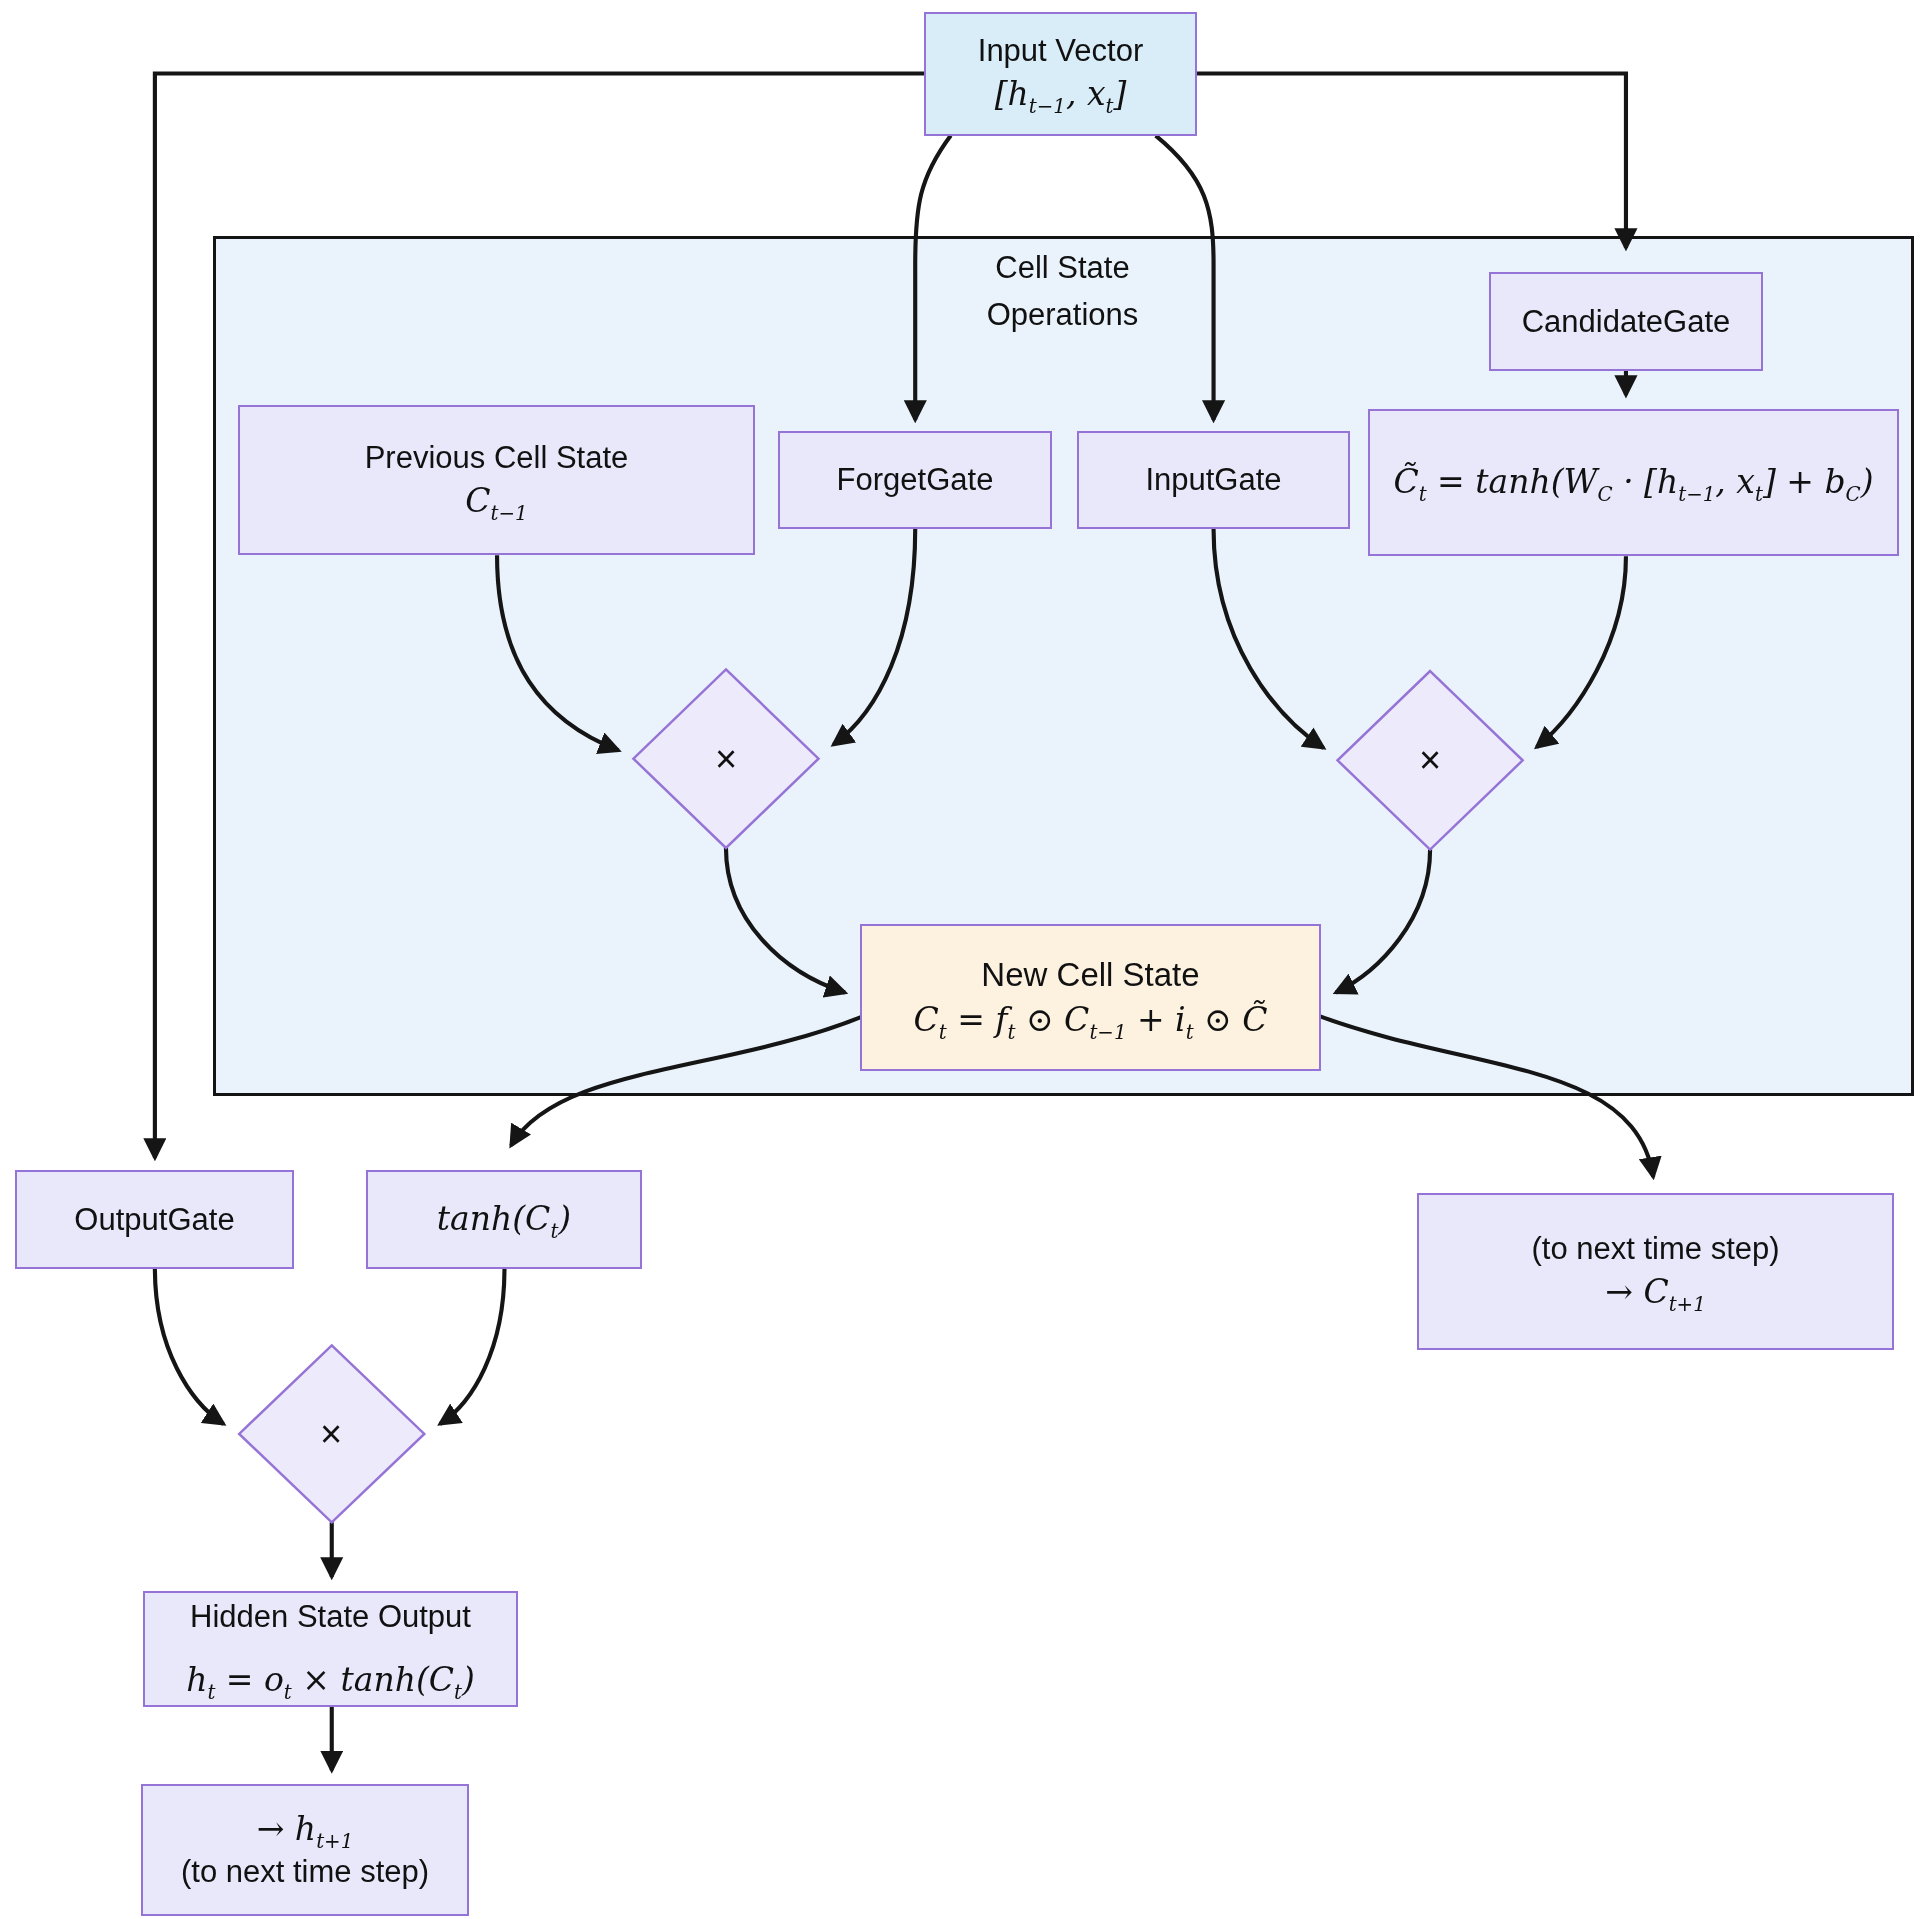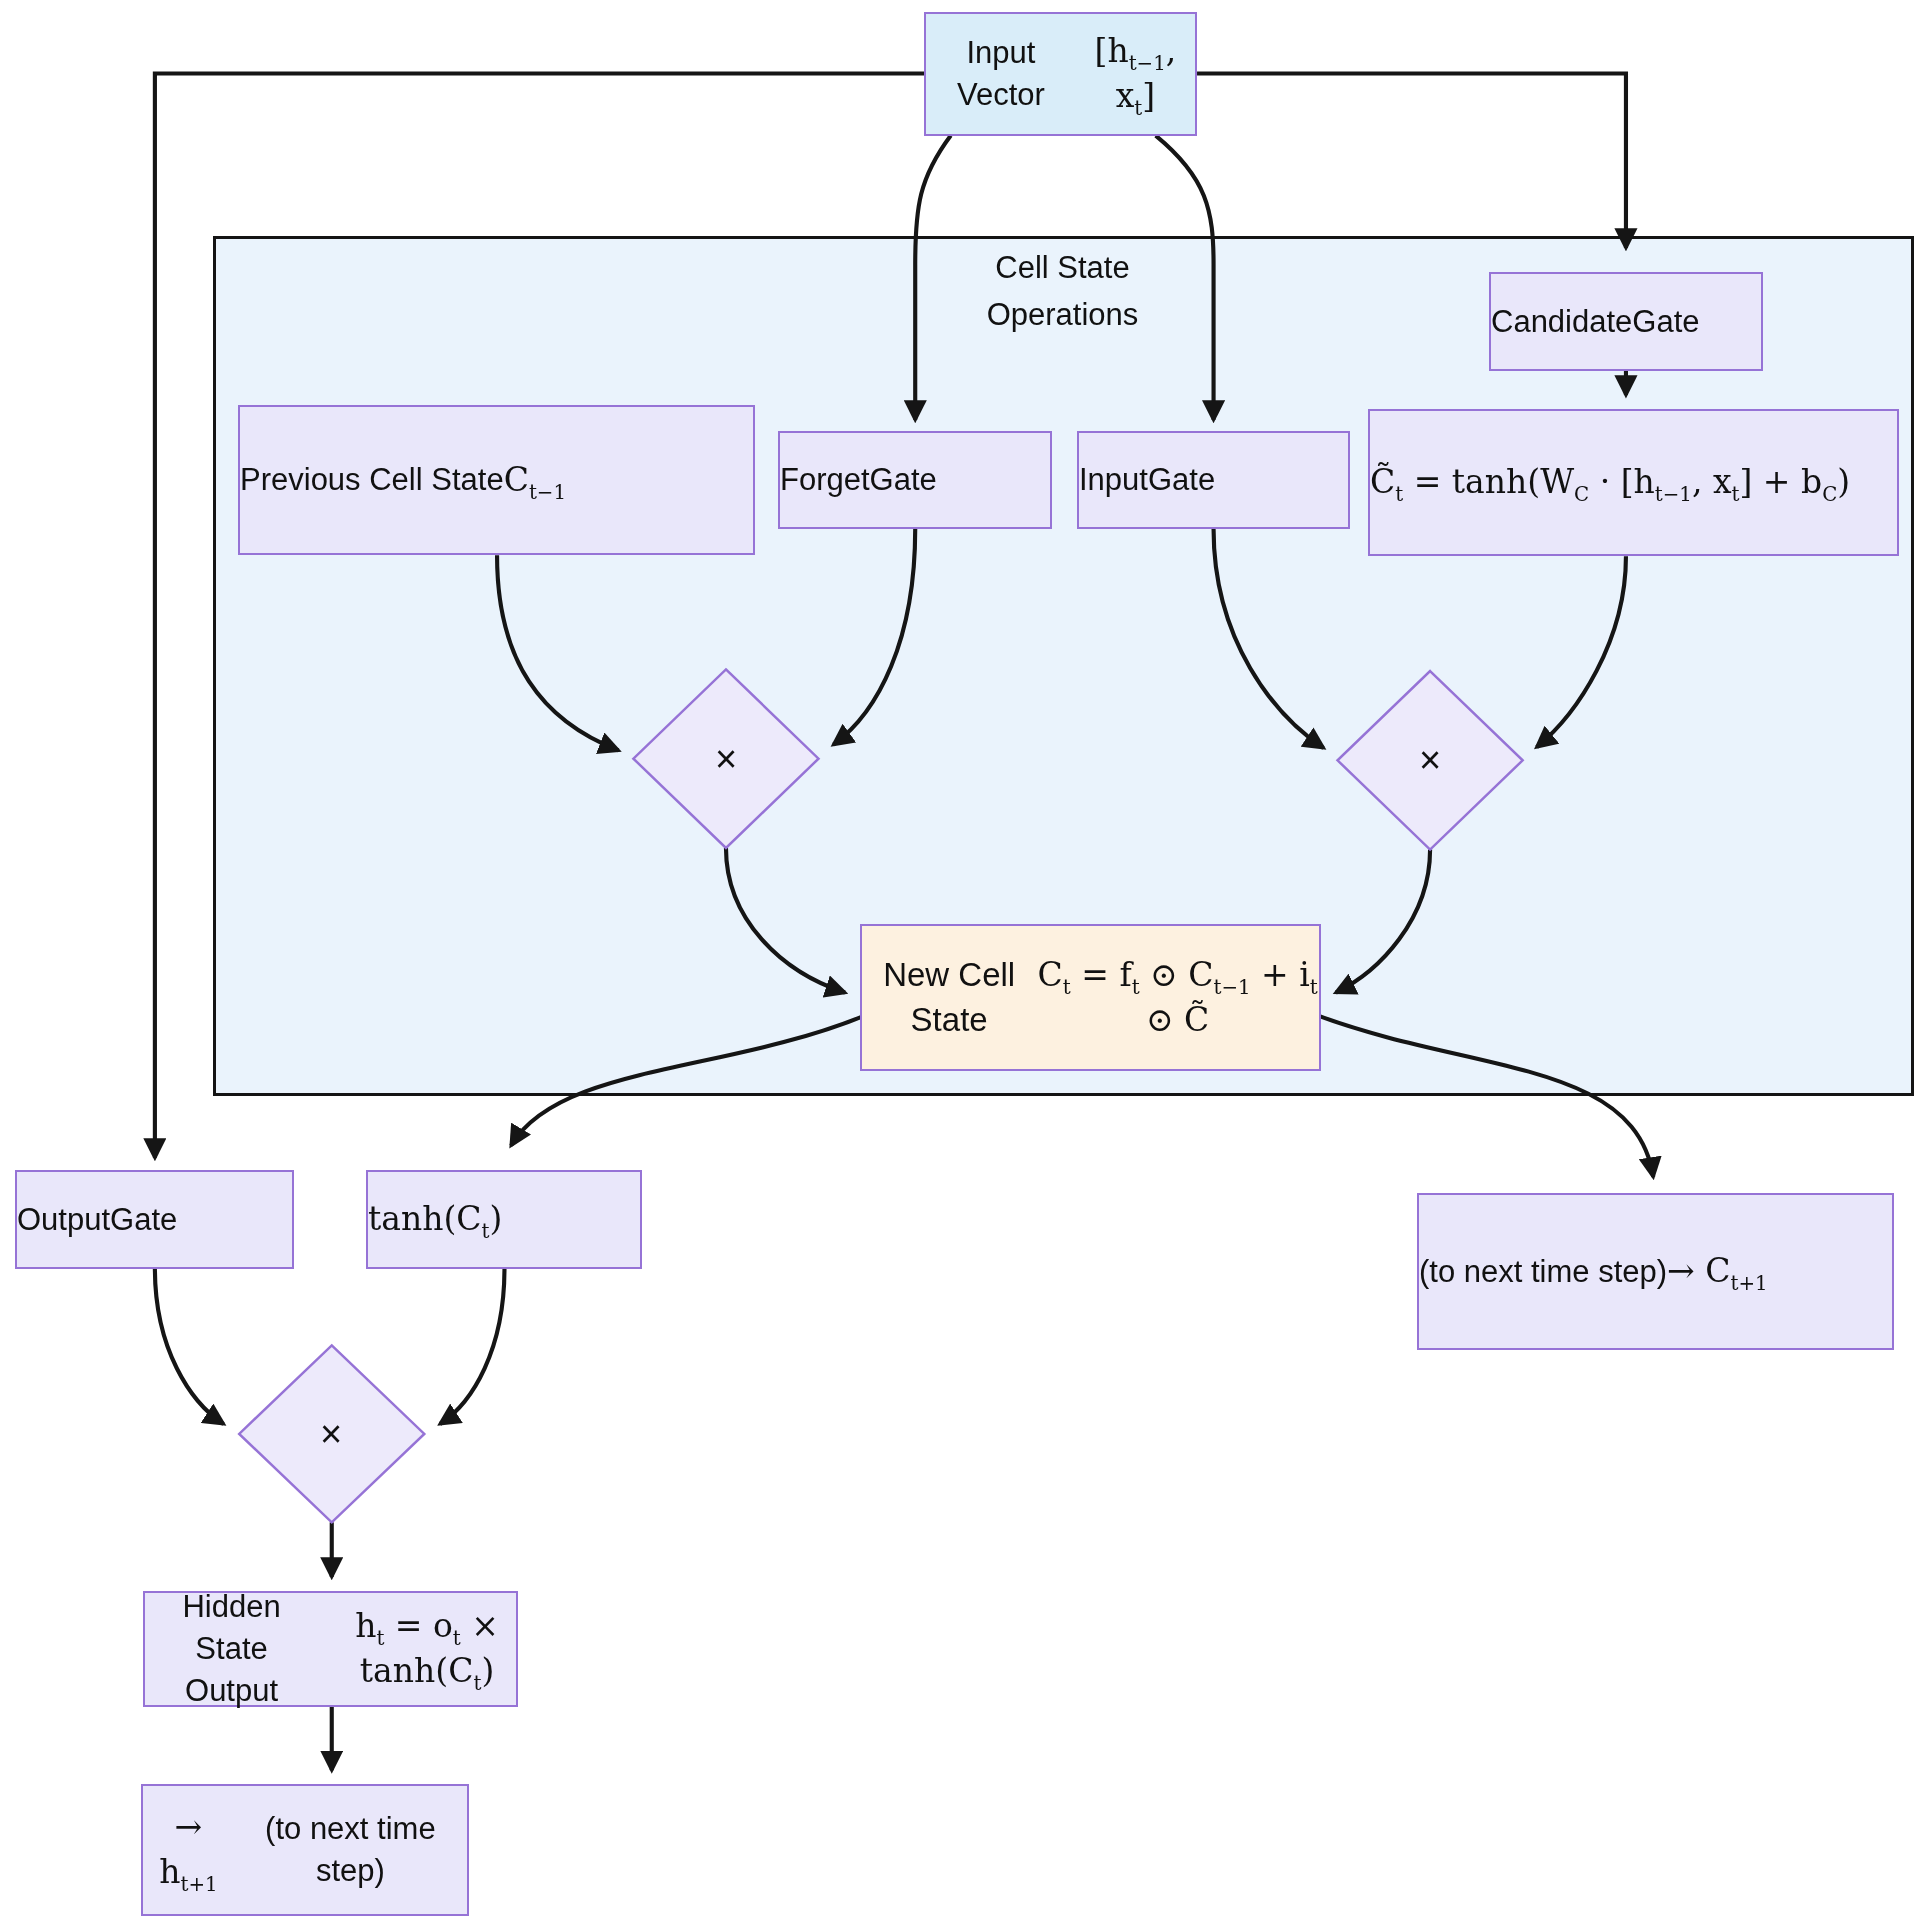--- a/index.html
+++ b/index.html
@@ -4,26 +4,26 @@
 <style>
   html,body{margin:0;padding:0;background:#ffffff;}
   .stage{position:relative;width:1923px;height:1919px;background:#ffffff;overflow:hidden;
          font-family:"Liberation Sans", sans-serif;color:#111;}
   .edges{position:absolute;left:0;top:0;width:1923px;height:1919px;z-index:2;pointer-events:none;}
   .edges path.link{fill:none;stroke:#151515;stroke-width:5;}
   .edges polygon.op{fill:#edeafb;stroke:#9673d6;stroke-width:3;}
   .container-box{position:absolute;left:213px;top:236px;width:1701px;height:860px;
                  background:#eaf3fc;border:3.3px solid #141414;box-sizing:border-box;z-index:1;}
   .node{position:absolute;box-sizing:border-box;border:2.5px solid #9673d6;background:#e9e7fa;
-        display:flex;flex-direction:row;align-items:center;
+        display:flex;flex-direction:column;align-items:center;justify-content:center;
         text-align:center;z-index:3;line-height:1.35;}
   .node .lbl{font-size:31px;}
   .blue{background:#d9edf9;}
   .orange{background:#fdf1e0;}
-  .math{font-family:"DejaVu Serif", serif;font-size:33px;}
+  .math{font-family:"DejaVu Serif", serif;font-style:italic;font-size:33px;}
   .math sub{font-size:60%;line-height:0;}
   .ops-label{position:absolute;left:951px;top:245px;width:223px;text-align:center;
              font-size:31px;line-height:1.5;z-index:3;}
   .xsym{position:absolute;transform:translate(-50%,-50%);font-size:38px;z-index:3;}
 </style>
 </head>
 <body>
 
 <div class="stage">
 

